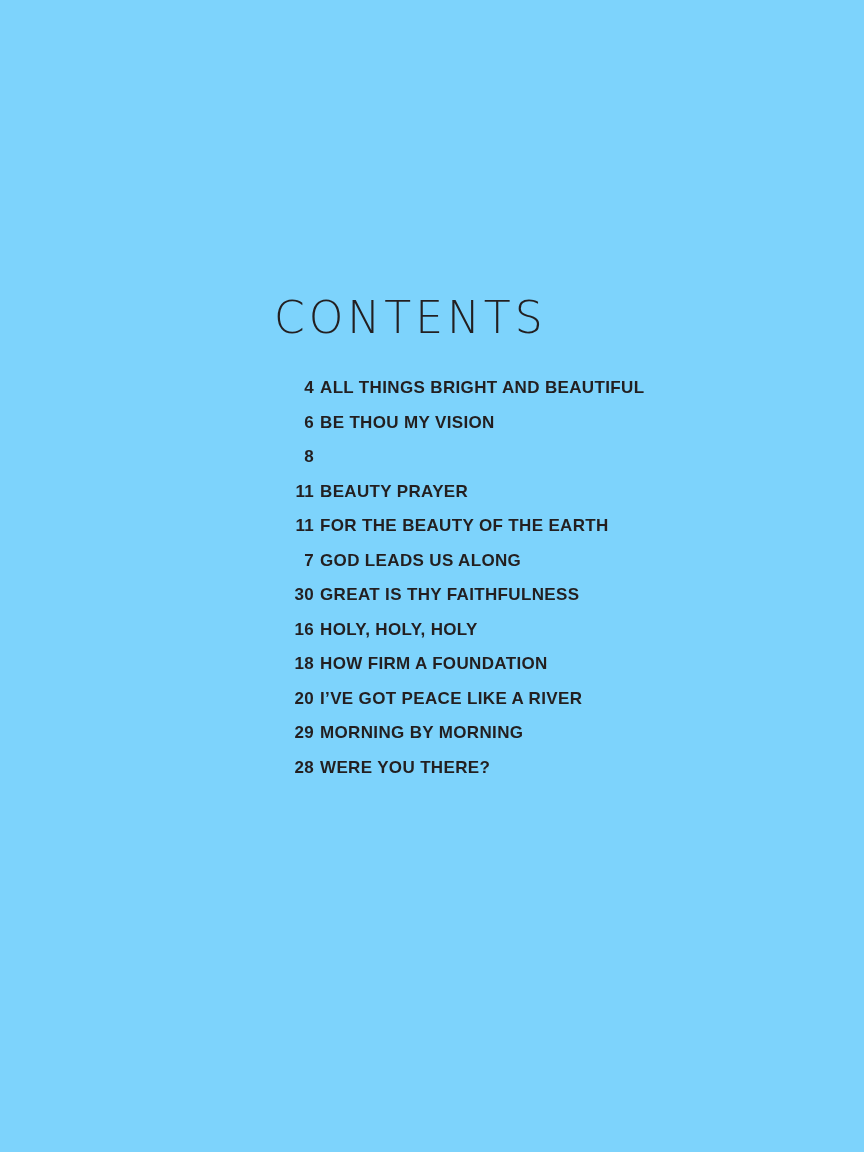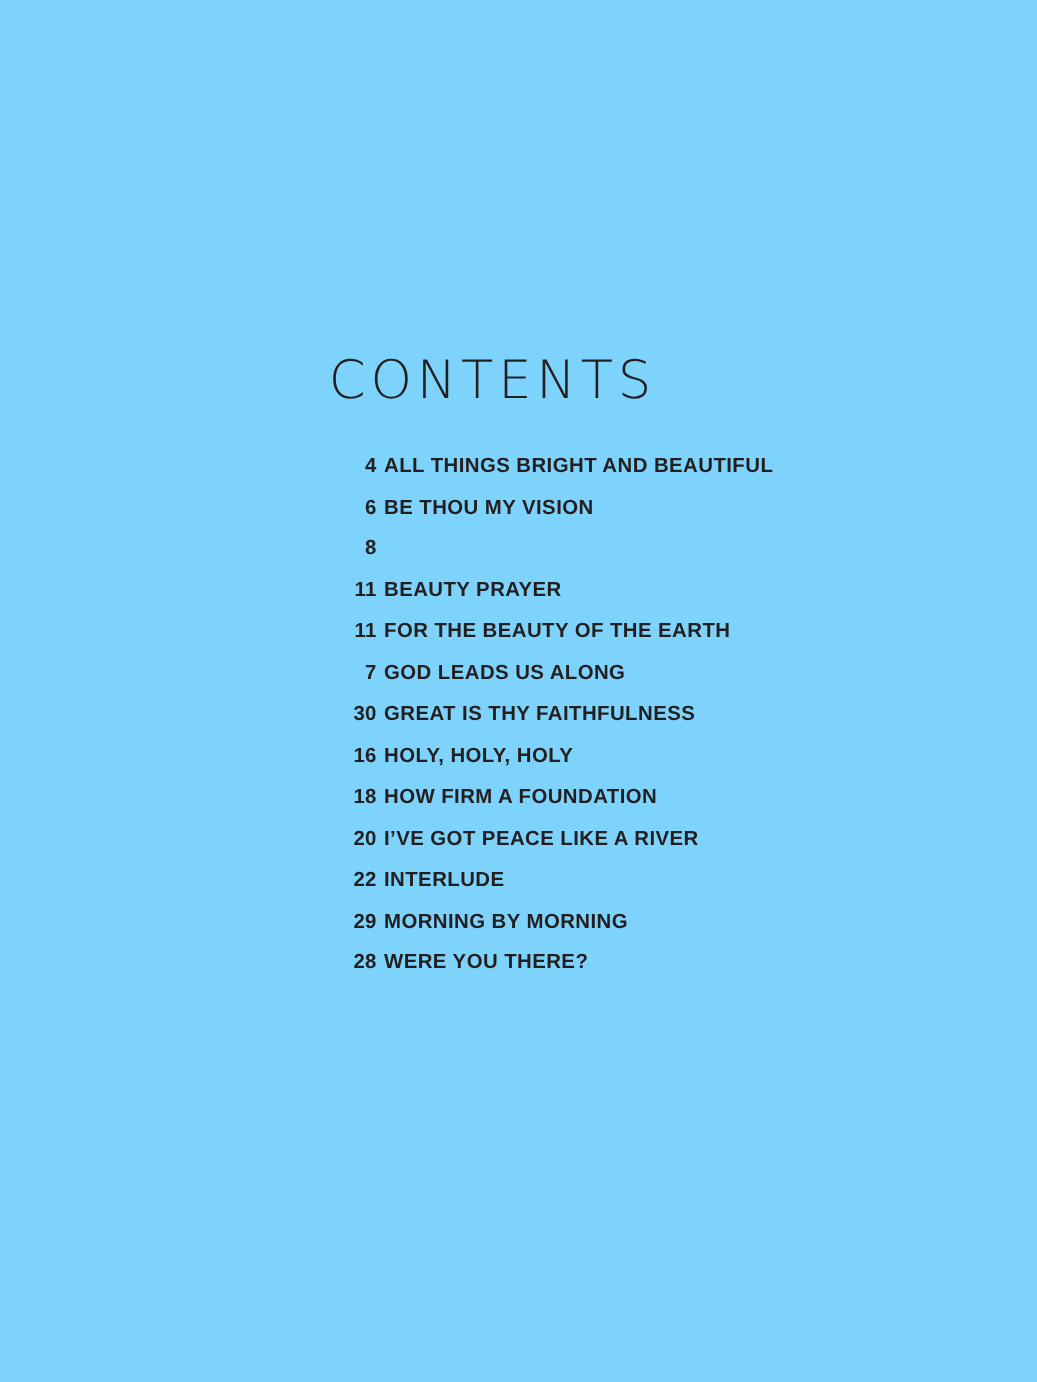--- a/index.html
+++ b/index.html
@@ -104,24 +104,20 @@
       </li>
       <li class="toc-row">
         <span class="toc-page">18</span>
         <span class="toc-title">HOW FIRM A FOUNDATION</span>
       </li>
       <li class="toc-row">
         <span class="toc-page">20</span>
         <span class="toc-title">I’VE GOT PEACE LIKE A RIVER</span>
       </li>
       <li class="toc-row">
-        <span class="toc-page">22</span>
-        <span class="toc-title">INTERLUDE</span>
-      </li>
-      <li class="toc-row">
         <span class="toc-page">29</span>
         <span class="toc-title">MORNING BY MORNING</span>
       </li>
       <li class="toc-row">
         <span class="toc-page">28</span>
         <span class="toc-title">WERE YOU THERE?</span>
       </li>
     </ul>
   </div>
 </div>

